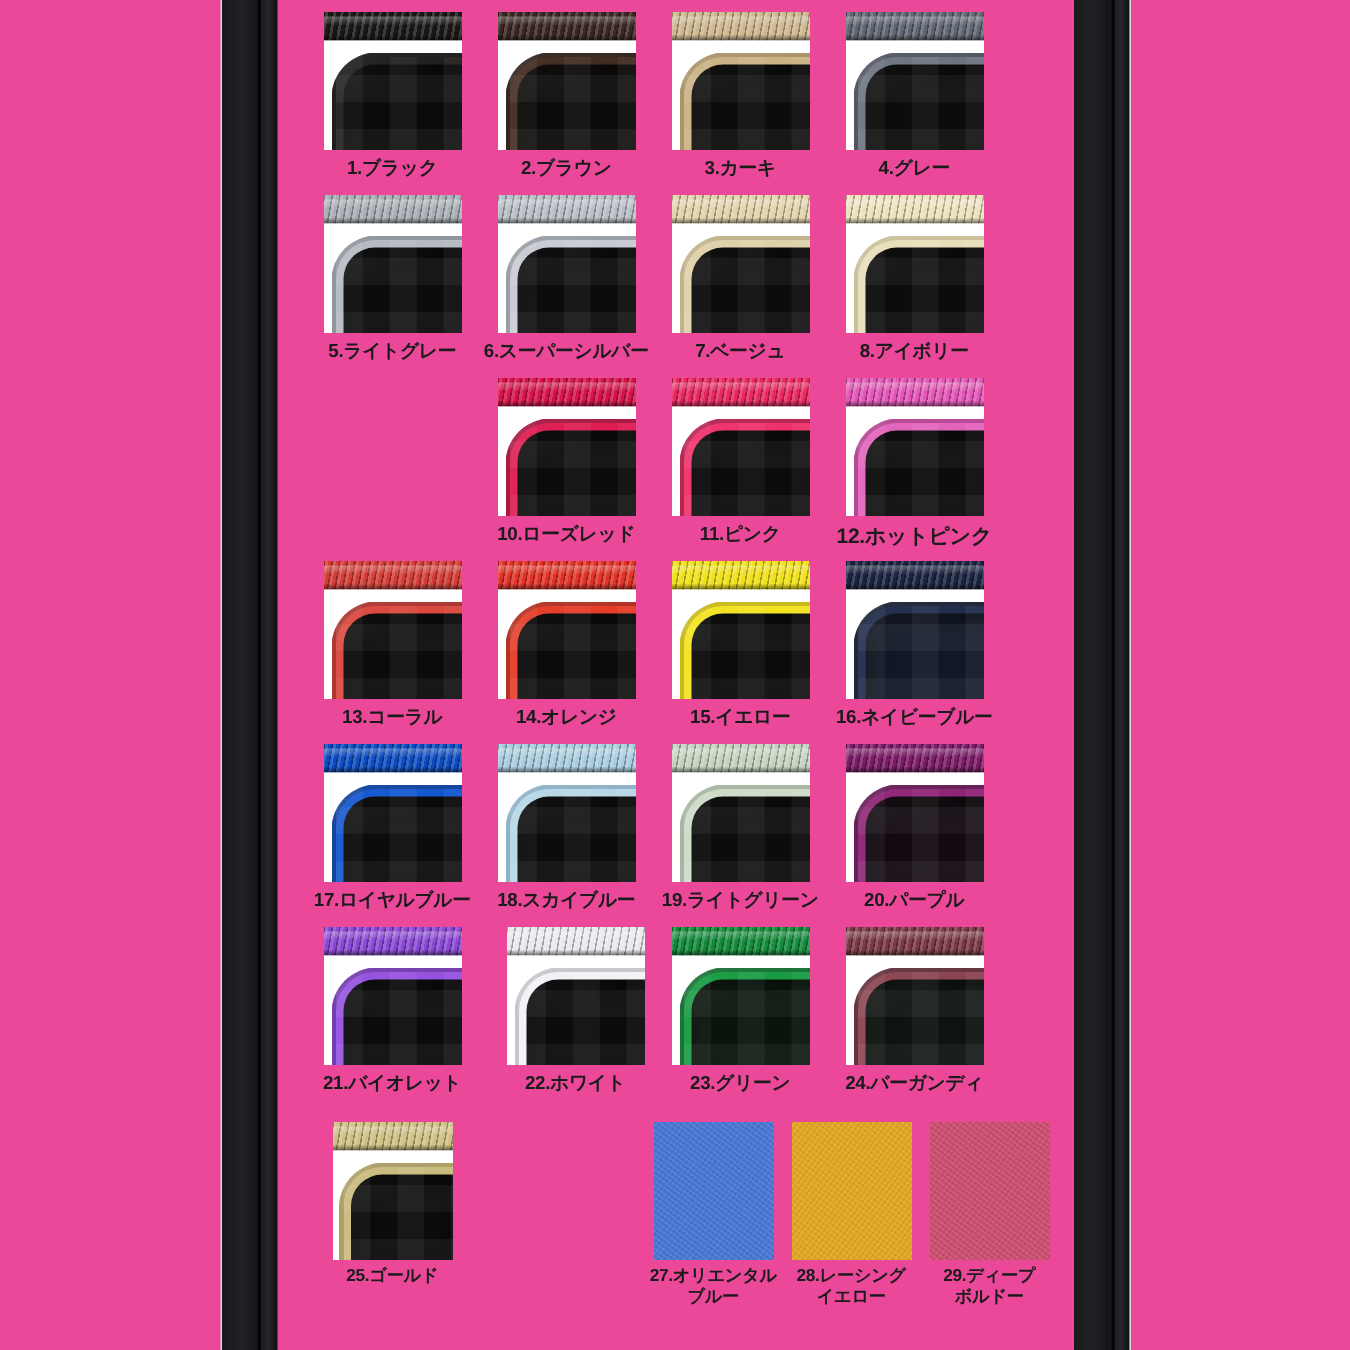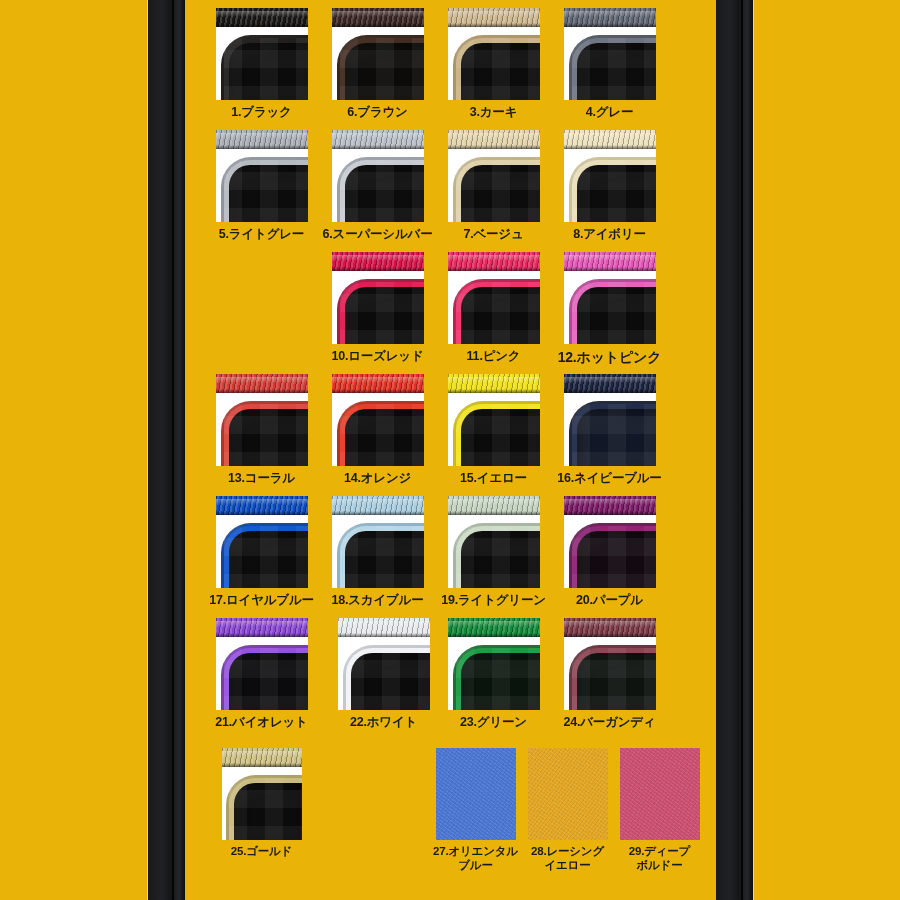--- a/index.html
+++ b/index.html
@@ -13,21 +13,21 @@
     font-family: "Liberation Sans", "DejaVu Sans", sans-serif;
     overflow: hidden;
     position: relative;
   }
 
   
   #page {
     position: absolute;
     left: 0; top: 0;
     width: 900px; height: 900px;
-    background: #eab308;
+    background: #ec4899;
   }
 
   .frame-bar {
     position: absolute;
     top: 0;
     height: 900px;
     background: linear-gradient(90deg,#191a1c 0%, #202125 38%, #141517 62%, #26272b 84%, #0d0e10 100%);
   }
   .frame-bar.left  { left: 148px;  width: 37px; }
   .frame-bar.right { left: 716px;  width: 37px; }
@@ -236,21 +236,21 @@
               <div class="cord-shine"></div>
               <div class="cord-shadow"></div>
             </div>
             <div class="mat">
               <div class="mat-piping"></div>
               <div class="mat-body"></div>
               <div class="mat-texture"></div>
               <div class="mat-sheen"></div>
             </div>
           </div>
-          <div class="label" style="top: 97px; font-size: 12.5px; width: 115px;">6.ブラウン</div>
+          <div class="label" style="top: 97px; font-size: 12.5px; width: 115px;">2.ブラウン</div>
         </div>
         <div class="cell" style="left: 258px; width: 101px;">
           <div class="swatch" style="width: 92px; height: 92px; margin-left: 4.5px; --cord: #cdb78f; --trim: #c9b183; --trim2: #a78f63; --mat: #0c0c0c;">
             <div class="cord">
               <div class="cord-body"></div>
               <div class="cord-weave"></div>
               <div class="cord-shine"></div>
               <div class="cord-shadow"></div>
             </div>
             <div class="mat">

